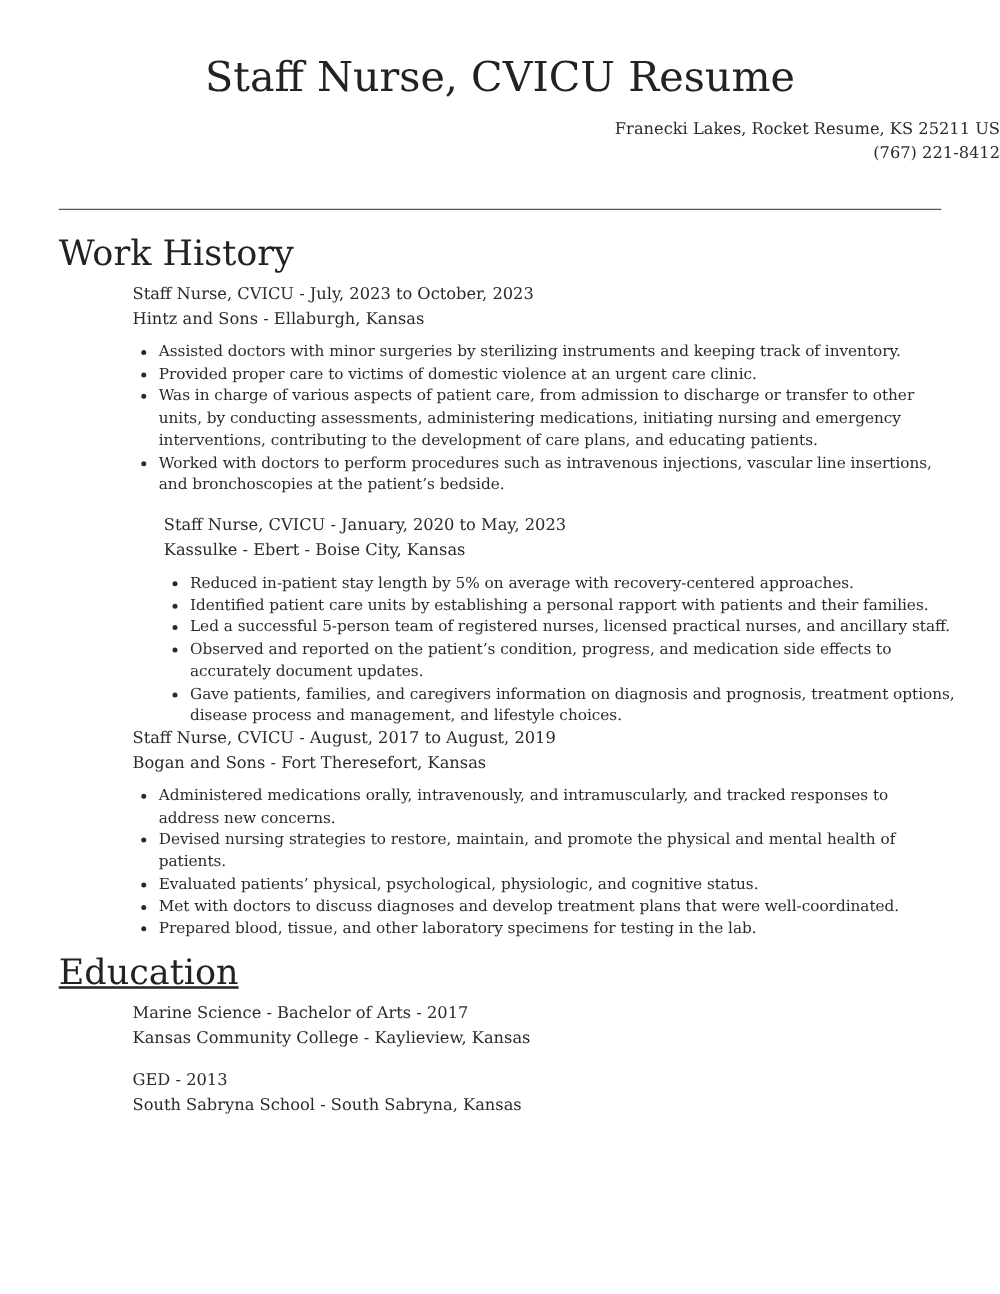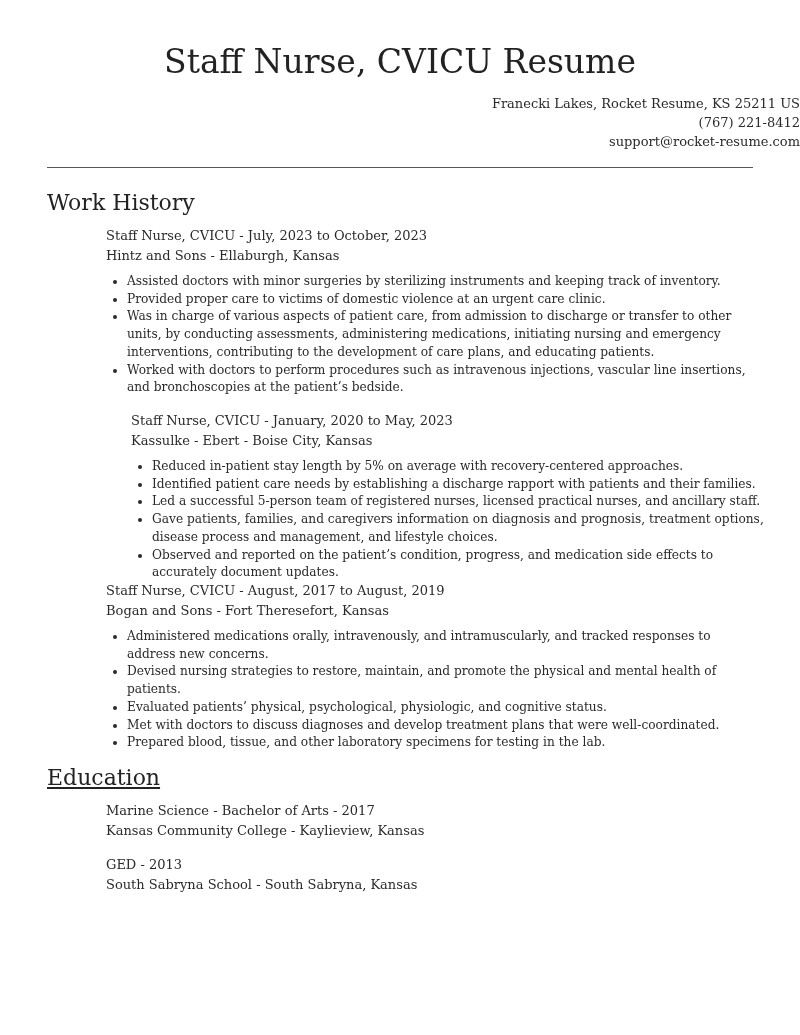--- a/index.html
+++ b/index.html
@@ -45,21 +45,21 @@
       position: absolute;
       left: 47px;
       width: 706px;
       top: 167px;
       height: 0;
       border-top: 1.5px solid #555;
     }
     .section-heading {
       position: absolute;
       left: 47px;
-      font-size: 22px;
+      font-size: 28px;
       line-height: 32px;
       color: #222;
     }
     .entry {
       position: absolute;
       left: 106px;
       width: 650px;
       font-size: 13px;
       color: #2a2a2a;
     }
@@ -93,21 +93,20 @@
 </head>
 <body>
 
 <div class="page">
 
   <div class="title">Staff Nurse, CVICU Resume</div>
 
   <div class="contact">
     <div>Franecki Lakes, Rocket Resume, KS 25211 US</div>
     <div>(767) 221-8412</div>
-    <div>support@rocket-resume.com</div>
   </div>
 
   <div class="divider"></div>
 
   <div class="section-heading" style="top:187px;">Work History</div>
 
   <div class="entry" style="top:226px;">
     <div class="line">Staff Nurse, CVICU - July, 2023 to October, 2023</div>
     <div class="line">Hintz and Sons - Ellaburgh, Kansas</div>
     <ul>
@@ -116,24 +115,24 @@
       <li>Was in charge of various aspects of patient care, from admission to discharge or transfer to other units, by conducting assessments, administering medications, initiating nursing and emergency interventions, contributing to the development of care plans, and educating patients.</li>
       <li>Worked with doctors to perform procedures such as intravenous injections, vascular line insertions, and bronchoscopies at the patient’s bedside.</li>
     </ul>
   </div>
 
   <div class="entry" style="top:411px;margin-left:25px;">
     <div class="line">Staff Nurse, CVICU - January, 2020 to May, 2023</div>
     <div class="line">Kassulke - Ebert - Boise City, Kansas</div>
     <ul>
       <li>Reduced in-patient stay length by 5% on average with recovery-centered approaches.</li>
-      <li>Identified patient care needs by establishing a discharge rapport with patients and their families.</li>
+      <li>Identified patient care units by establishing a personal rapport with patients and their families.</li>
       <li>Led a successful 5-person team of registered nurses, licensed practical nurses, and ancillary staff.</li>
+      <li>Observed and reported on the patient’s condition, progress, and medication side effects to accurately document updates.</li>
       <li>Gave patients, families, and caregivers information on diagnosis and prognosis, treatment options, disease process and management, and lifestyle choices.</li>
-      <li>Observed and reported on the patient’s condition, progress, and medication side effects to accurately document updates.</li>
     </ul>
   </div>
 
   <div class="entry" style="top:581px;">
     <div class="line">Staff Nurse, CVICU - August, 2017 to August, 2019</div>
     <div class="line">Bogan and Sons - Fort Theresefort, Kansas</div>
     <ul>
       <li>Administered medications orally, intravenously, and intramuscularly, and tracked responses to address new concerns.</li>
       <li>Devised nursing strategies to restore, maintain, and promote the physical and mental health of patients.</li>
       <li>Evaluated patients’ physical, psychological, physiologic, and cognitive status.</li>

